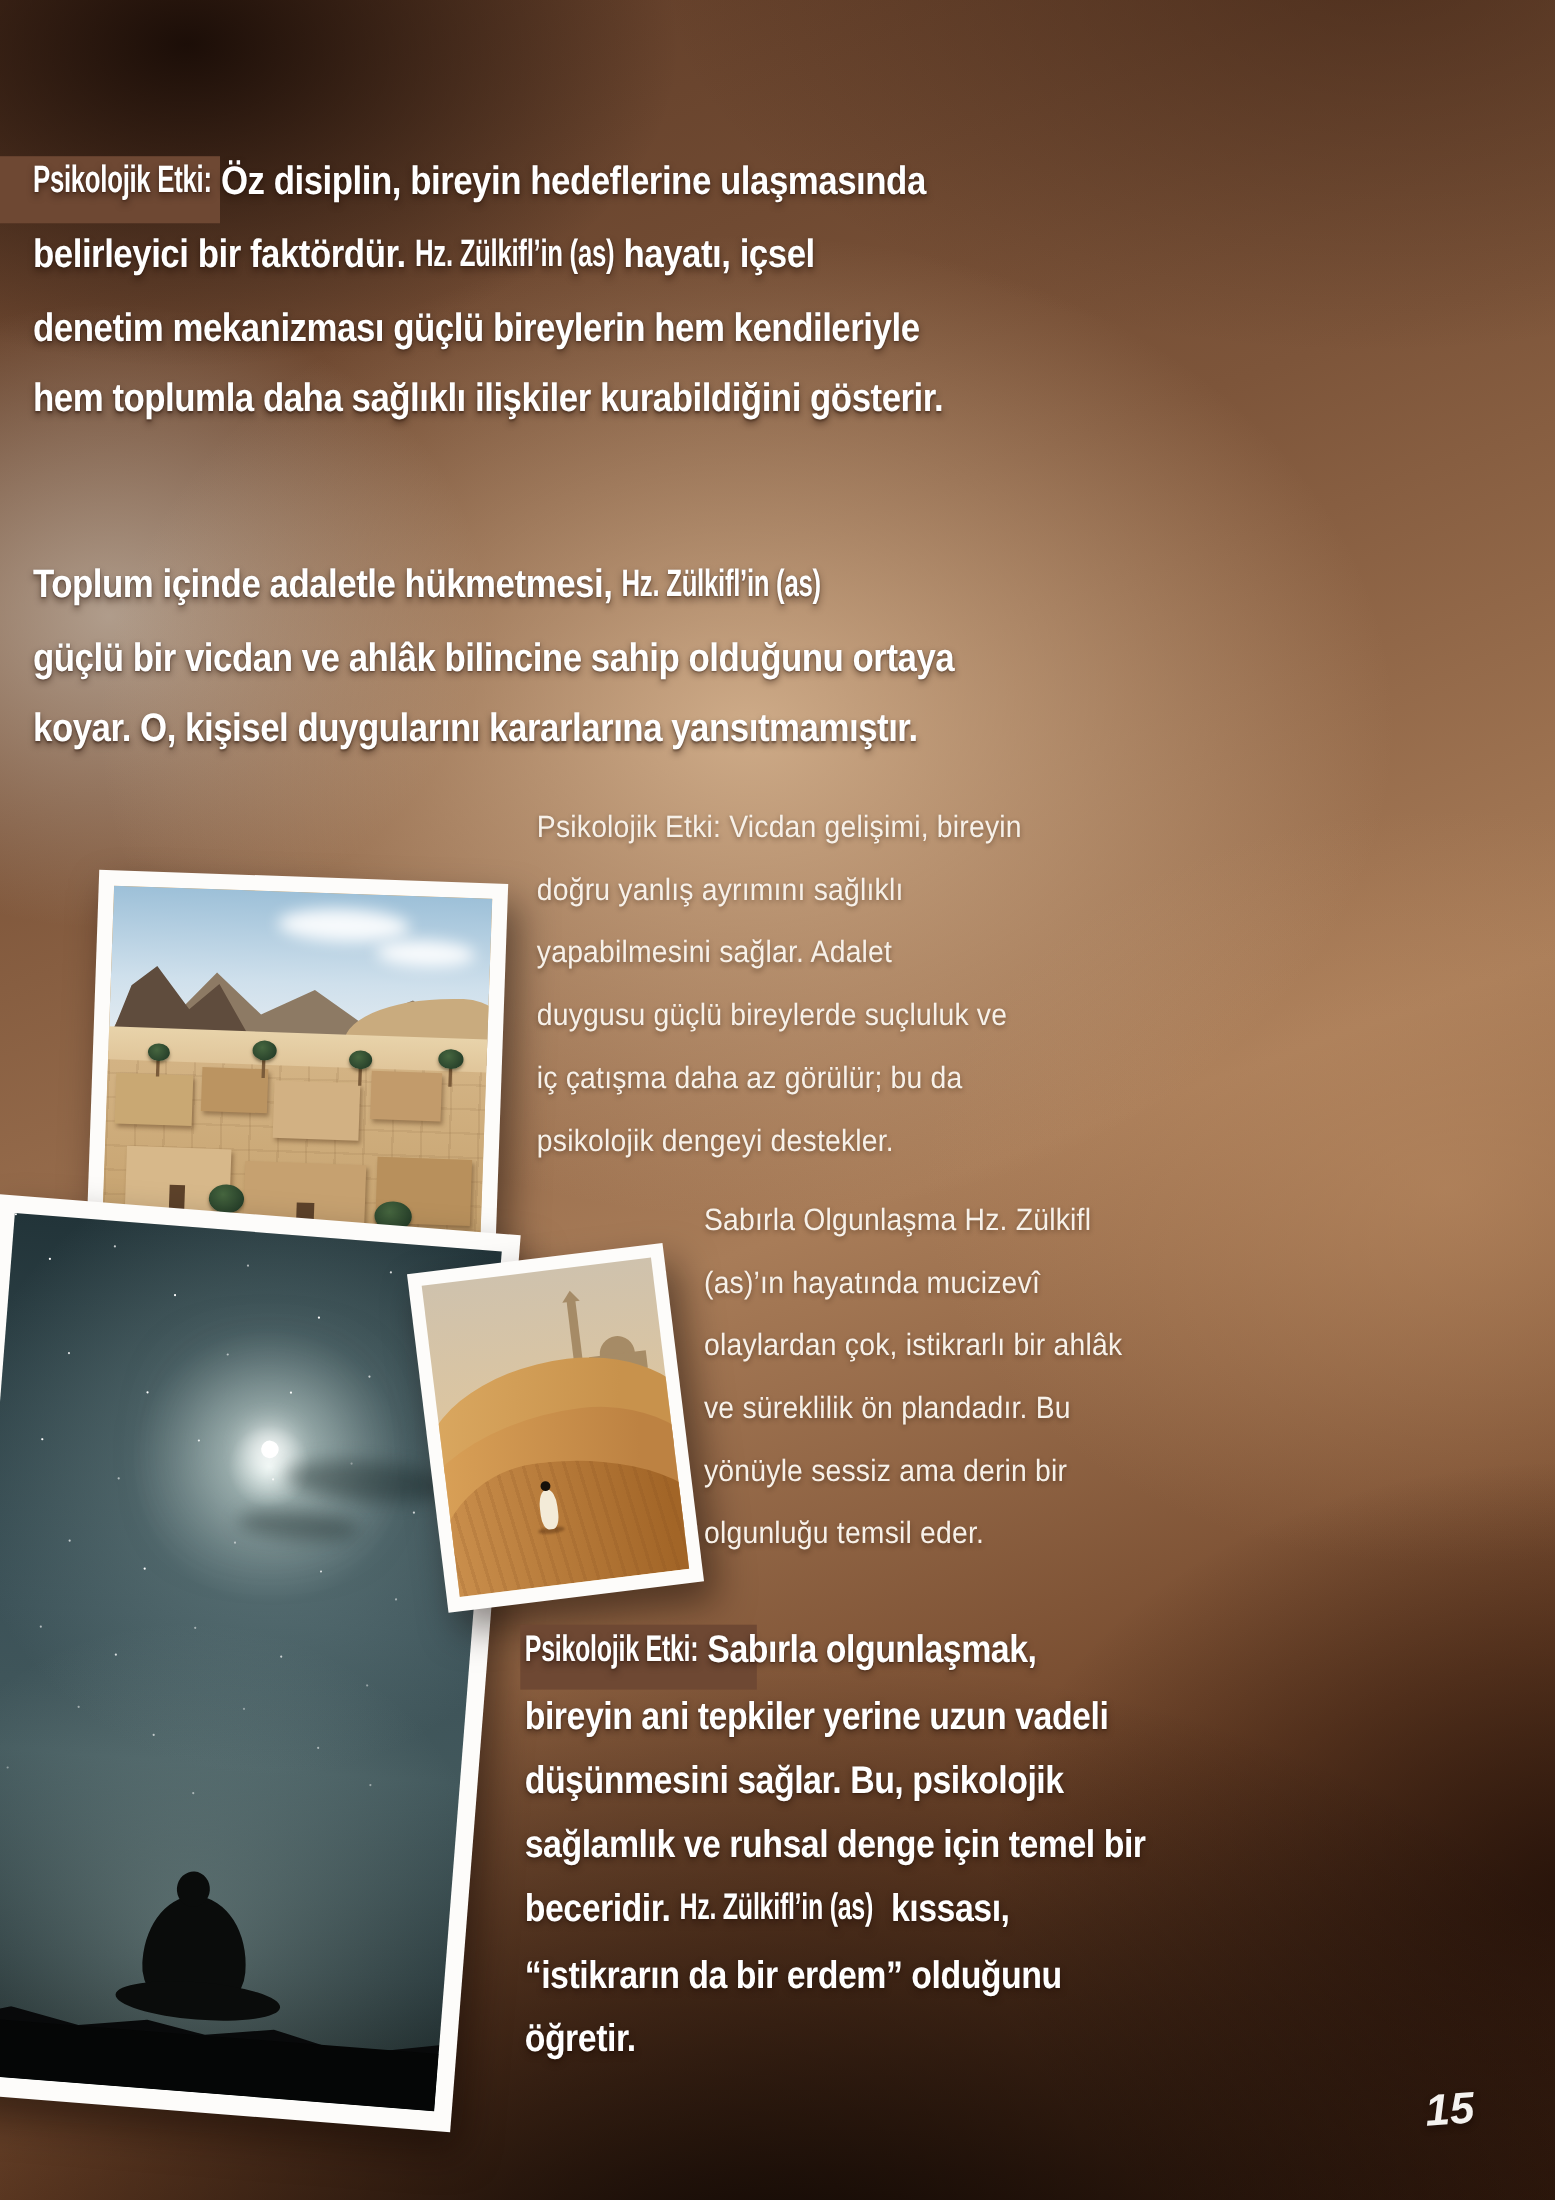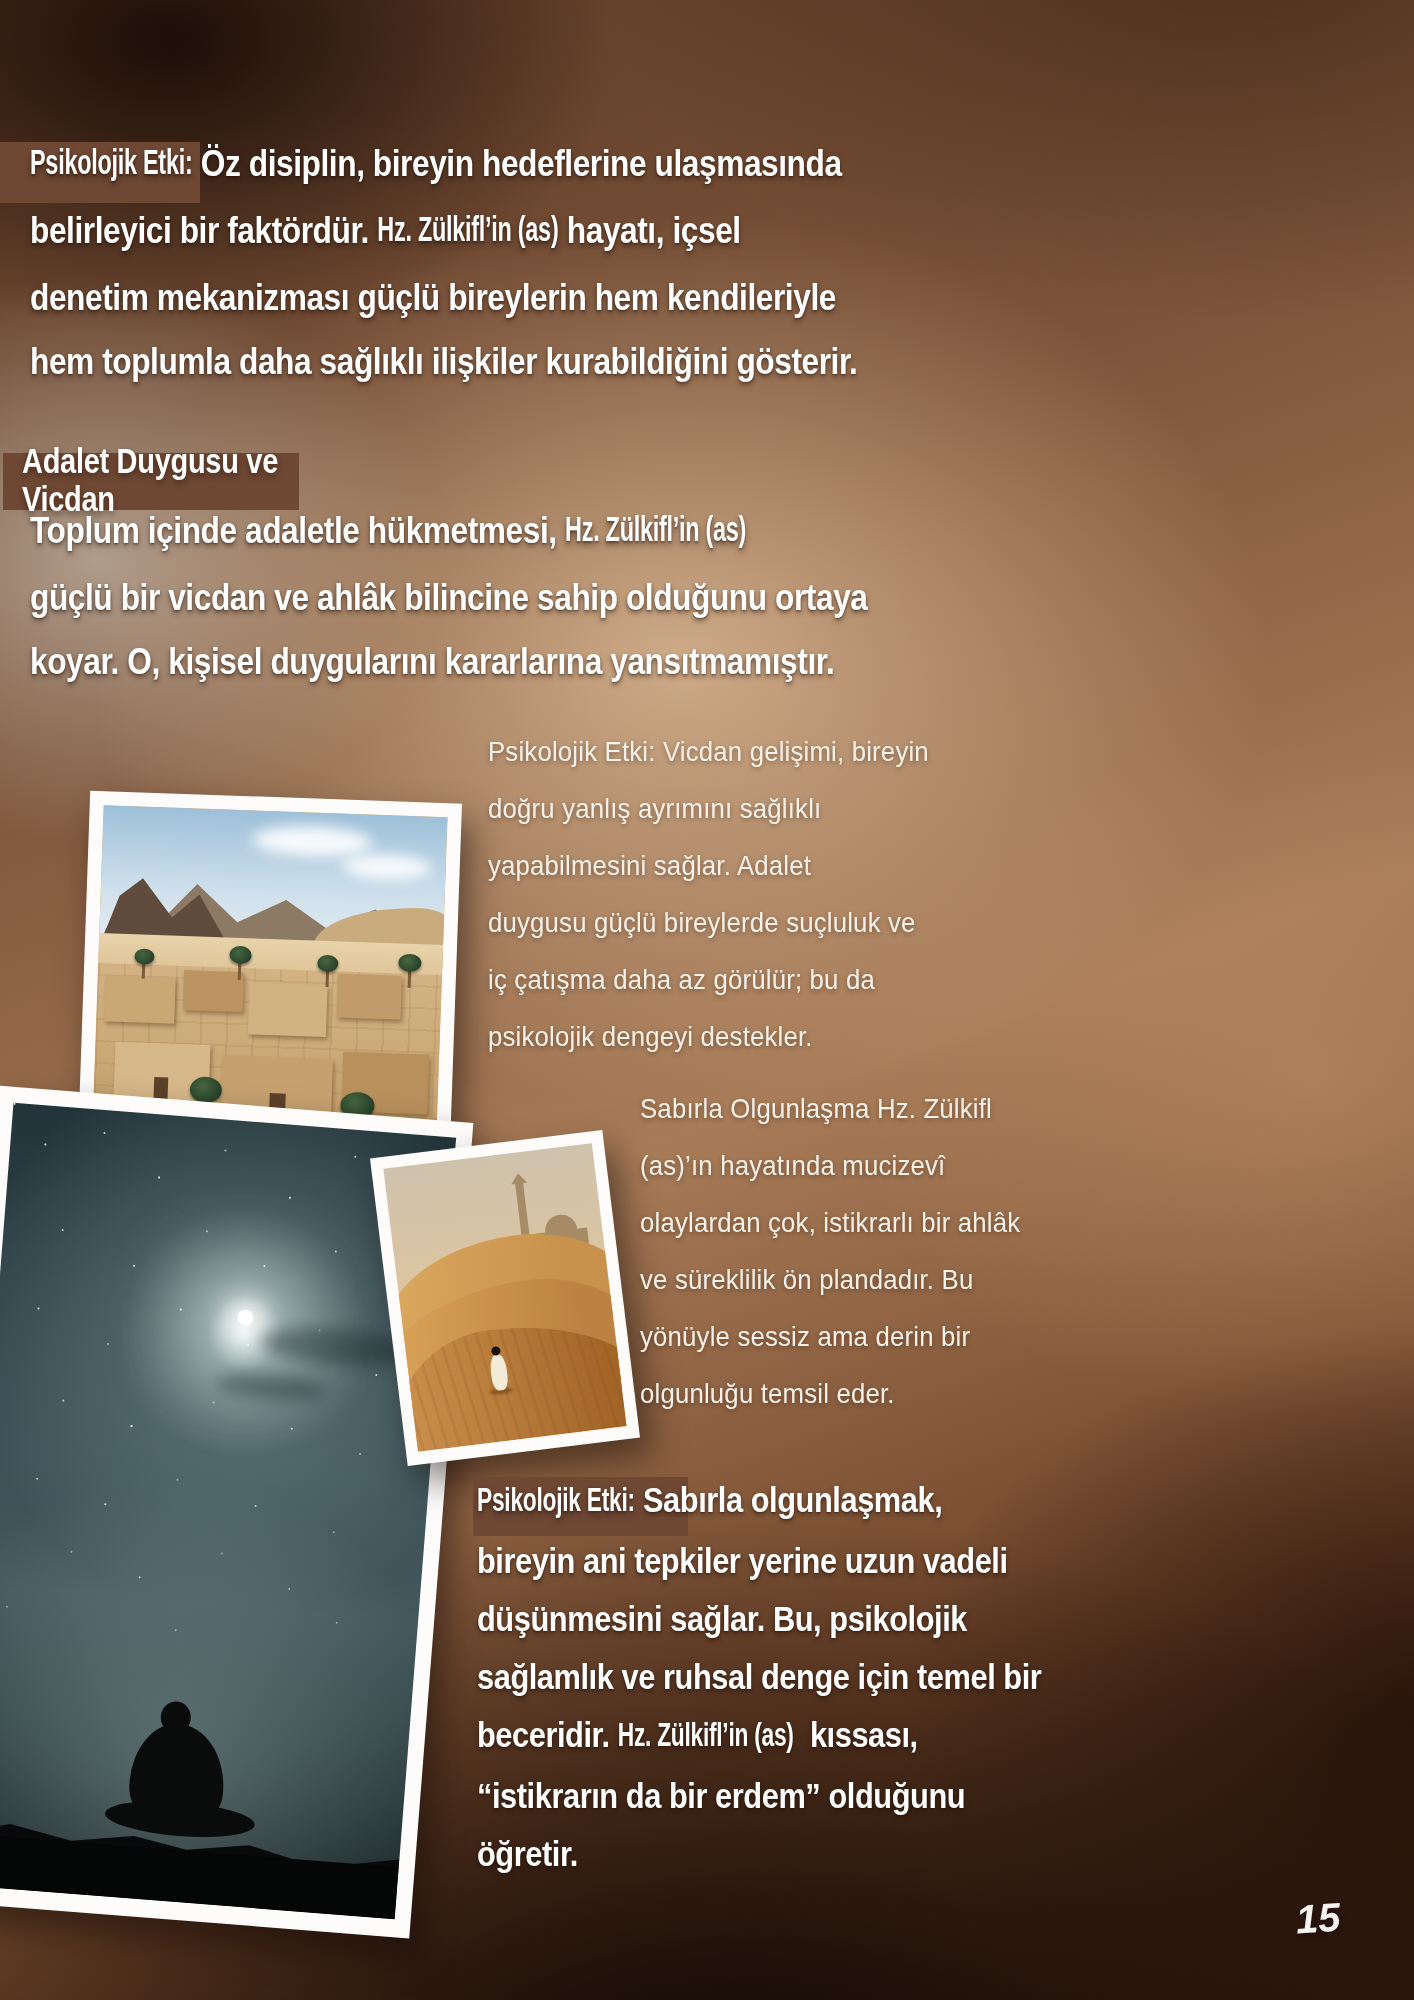--- a/index.html
+++ b/index.html
@@ -130,23 +130,20 @@
   <div class="bar" style="left:0;top:142px;width:200px;height:61px;"></div>
   <div class="bar" style="left:473px;top:1477px;width:215px;height:59px;"></div>
 
   <div class="p bold" style="left:30px;top:132px;">
     <div class="ln"><span class="cond">Psikolojik Etki:</span><span> Öz disiplin, bireyin hedeflerine ulaşmasında</span></div>
     <div class="ln"><span>belirleyici bir faktördür. </span><span class="cond">Hz. Zülkifl’in (as)</span><span> hayatı, içsel</span></div>
     <div class="ln"><span>denetim mekanizması güçlü bireylerin hem kendileriyle</span></div>
     <div class="ln"><span>hem toplumla daha sağlıklı ilişkiler kurabildiğini gösterir.</span></div>
   </div>
 
-  <div class="heading">
-    <span>Adalet Duygusu ve Vicdan</span>
-  </div>
 
   <div class="p bold" style="left:30px;top:499px;">
     <div class="ln"><span>Toplum içinde adaletle hükmetmesi, </span><span class="cond">Hz. Zülkifl’in (as)</span></div>
     <div class="ln"><span>güçlü bir vicdan ve ahlâk bilincine sahip olduğunu ortaya</span></div>
     <div class="ln"><span>koyar. O, kişisel duygularını kararlarına yansıtmamıştır.</span></div>
   </div>
 
   <div class="p light" style="left:488px;top:723px;">
     <div class="ln">Psikolojik Etki: Vicdan gelişimi, bireyin</div>
     <div class="ln">doğru yanlış ayrımını sağlıklı</div>

